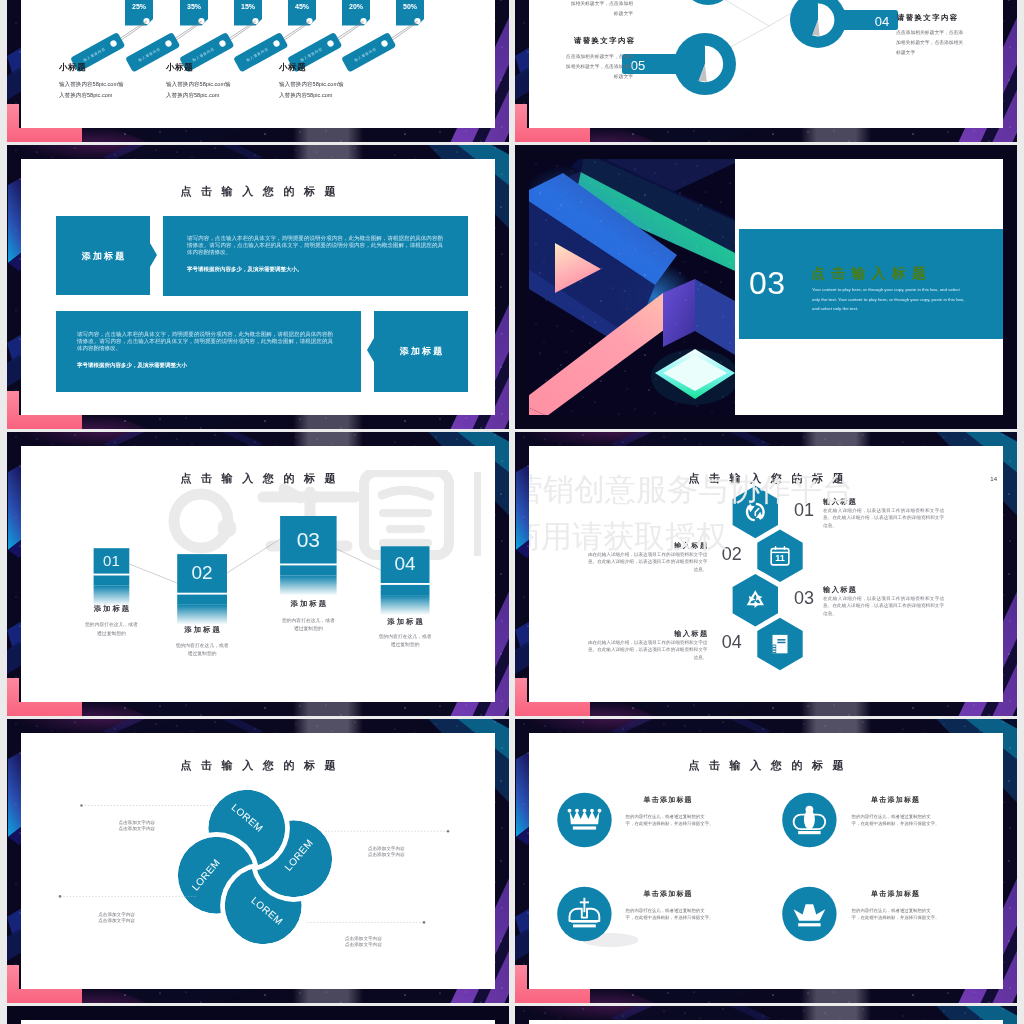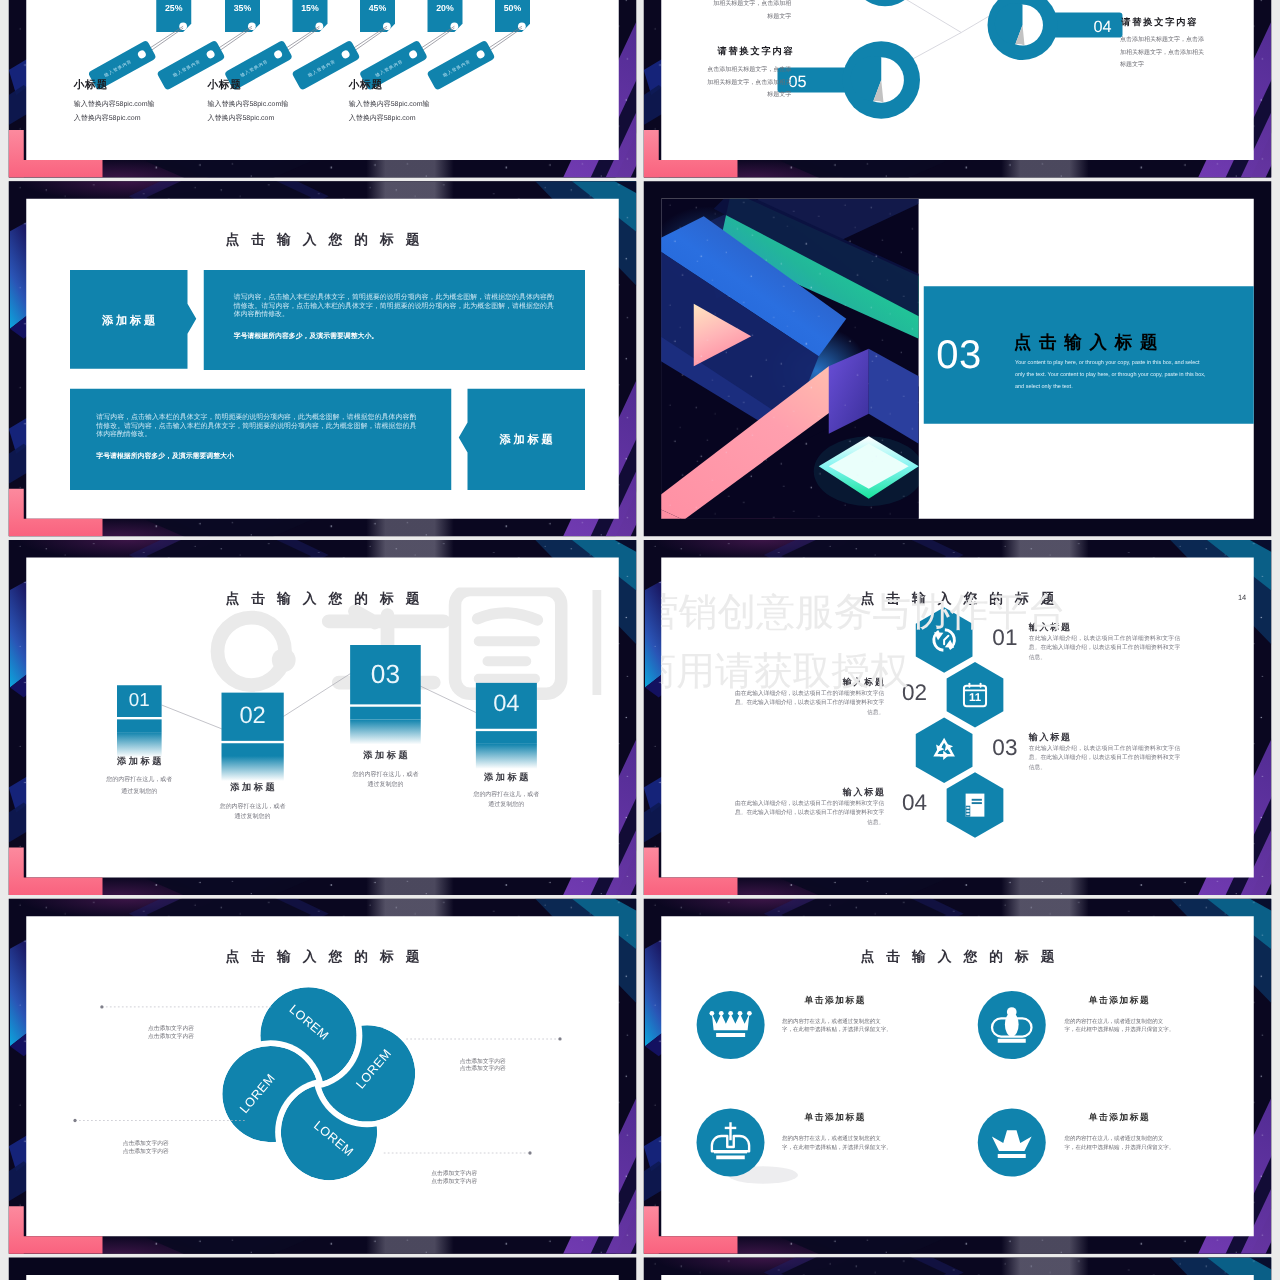--- a/index.html
+++ b/index.html
@@ -31,21 +31,21 @@
               font-size:9px; letter-spacing:2.2px; text-indent:2.2px; }
   .ab-body  { position:absolute; color:#cfe8f5; font-size:5.5px; line-height:6.9px;
               text-align:justify; }
   .ab-note  { position:absolute; color:#fff; font-size:5.5px; font-weight:bold;
               line-height:8px; }
 
   
   .sec-num  { position:absolute; left:220px; top:108px; color:#fff; font-size:32px;
               font-weight:300; letter-spacing:.5px; line-height:32px;
               font-family:"Liberation Sans",sans-serif; }
-  .sec-ttl  { position:absolute; left:282px; top:106px; color:#000000; font-size:14px;
+  .sec-ttl  { position:absolute; left:282px; top:106px; color:#4d7c0f; font-size:14px;
               font-weight:bold; letter-spacing:6.2px; white-space:nowrap; line-height:16px; }
   .sec-body { position:absolute; left:283px; top:126px; width:156px; color:#dcf0fa;
               font-size:4.4px; line-height:9.6px; }
 
   
   .qt-logo { position:absolute; left:146px; top:24px; }
   .stepnum { position:absolute; text-align:center; color:#e9f6fc; font-weight:400; }
   .stephd  { position:absolute; text-align:center; color:#3a3a42;
              font-size:7.4px; font-weight:bold; letter-spacing:2px; text-indent:2px;
              line-height:8px; }

